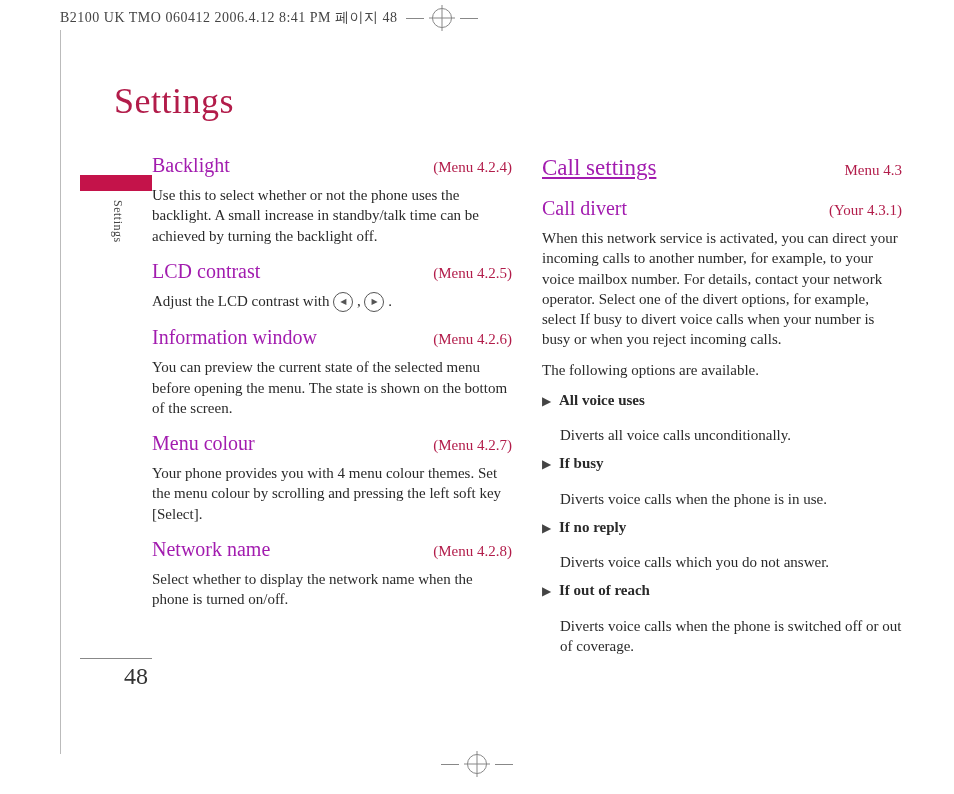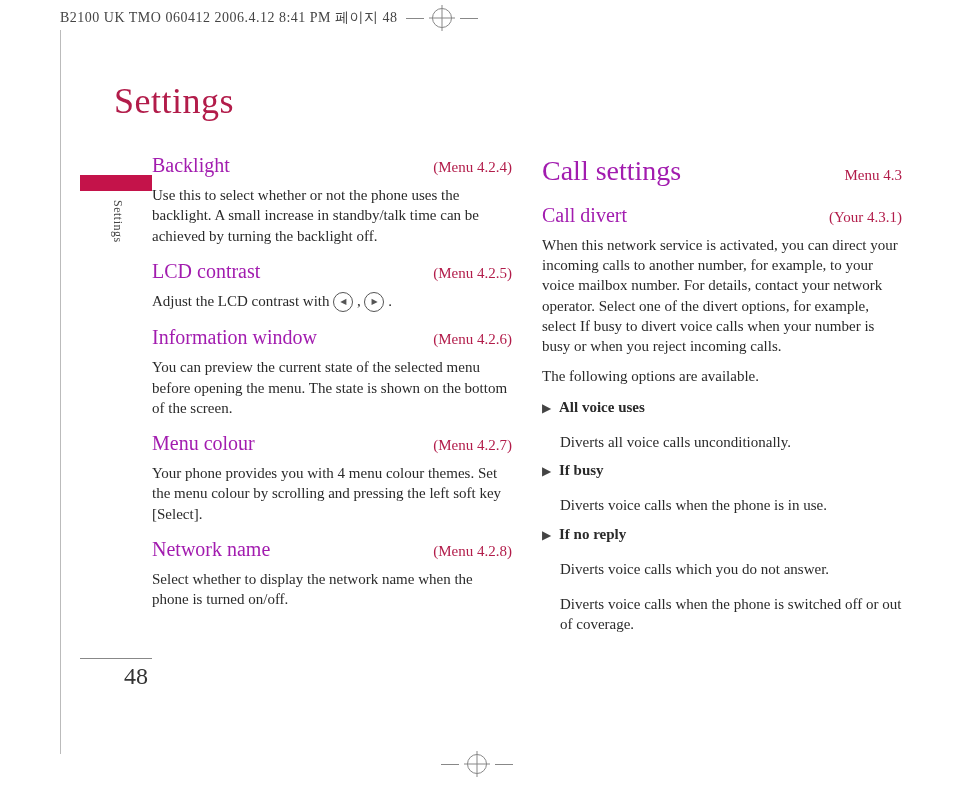--- a/index.html
+++ b/index.html
@@ -128,21 +128,21 @@
     align-items: baseline;
     justify-content: space-between;
     margin-top: 12px;
     margin-bottom: 4px;
   }
   .h-red {
     color: #a21caf;
     font-size: 20px;
     font-weight: 400;
   }
-  .h-red.big { font-size: 28px; }
+  .h-red.big { font-size: 23px; text-decoration: underline; }
   .menuref {
     color: #b21c4a;
     font-size: 15px;
   }
 
   p { margin: 6px 0 10px 0; }
 
   .nav-key {
     display: inline-flex;
     width: 18px; height: 18px;
@@ -273,20 +273,24 @@
         <span class="lbl">If busy</span>
       </div>
       <div class="opt-desc">Diverts voice calls when the phone is in use.</div>
 
       <div class="opt-item">
         <span class="arrow">▶</span>
         <span class="lbl">If no reply</span>
       </div>
       <div class="opt-desc">Diverts voice calls which you do not answer.</div>
 
+      <div class="opt-item">
+        <span class="arrow">▶</span>
+        <span class="lbl">If out of reach</span>
+      </div>
       <div class="opt-desc">Diverts voice calls when the phone is switched off or out of coverage.</div>
 
     </div>
   </div>
 
   <div class="page-number-wrap">
     <span class="page-number">48</span>
   </div>
 
 </div>

